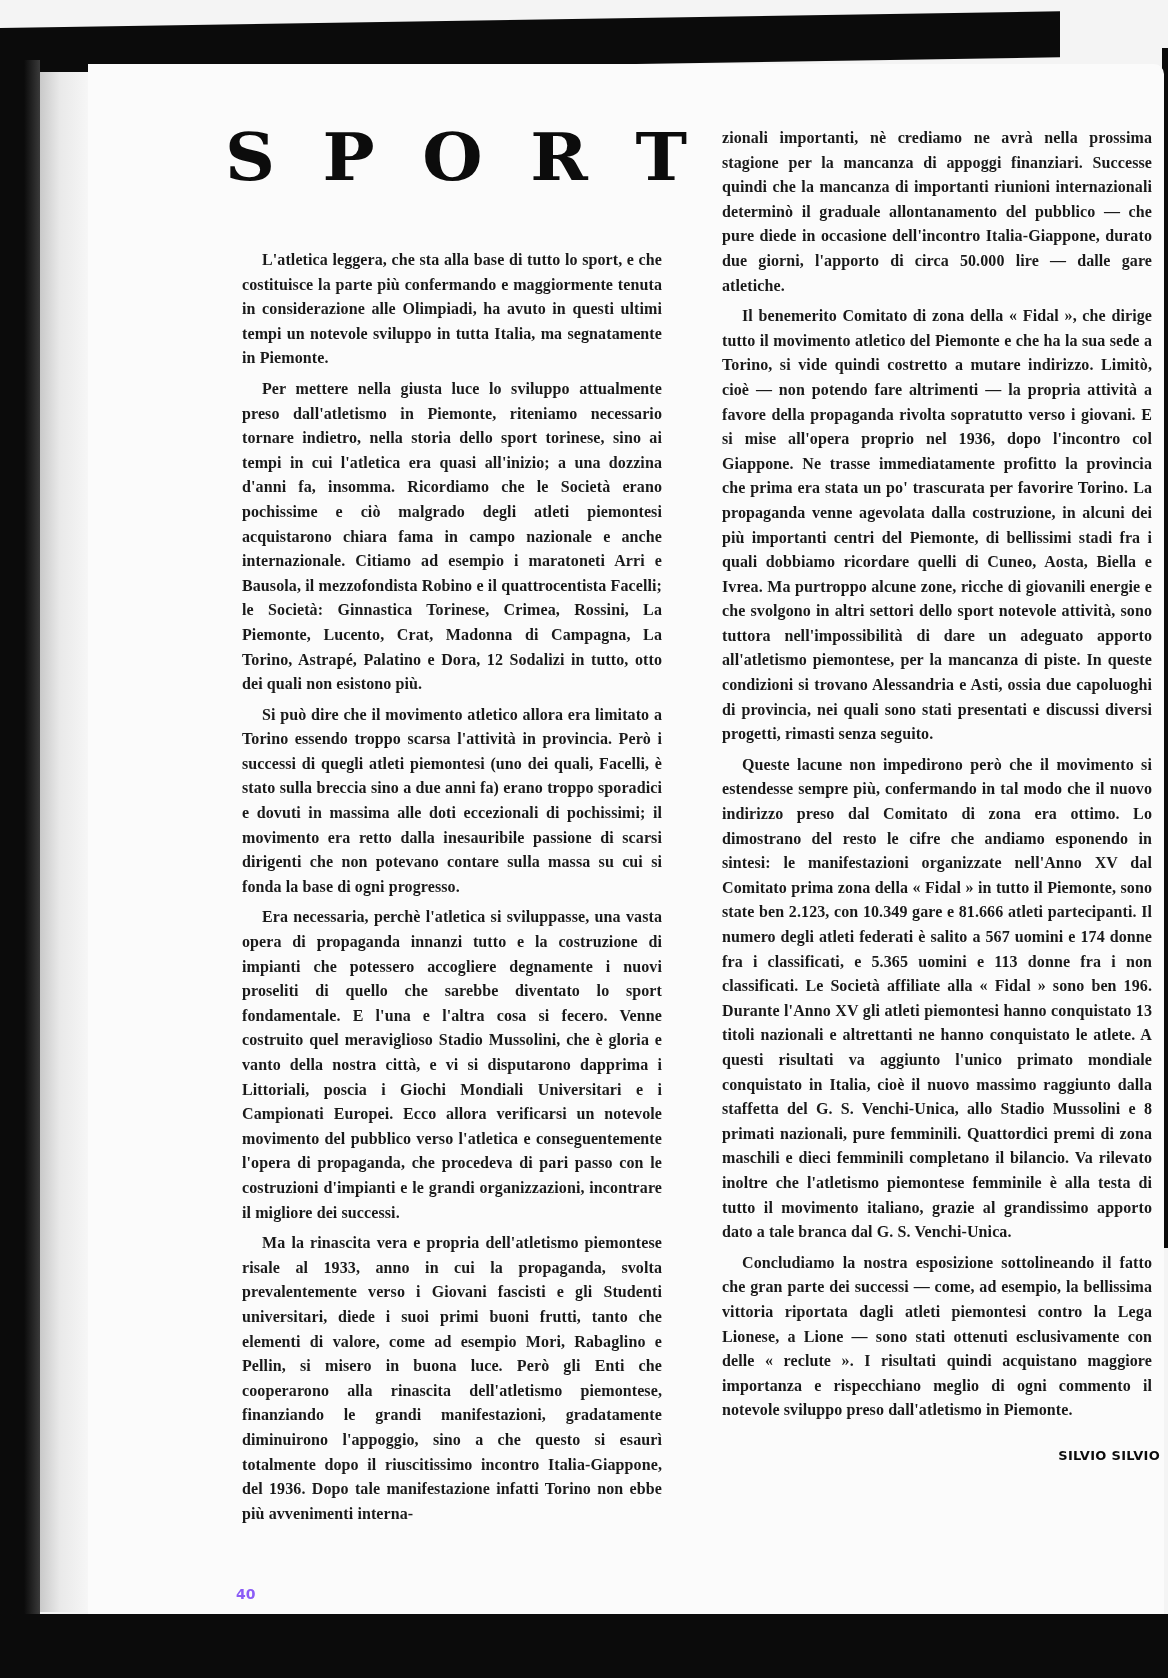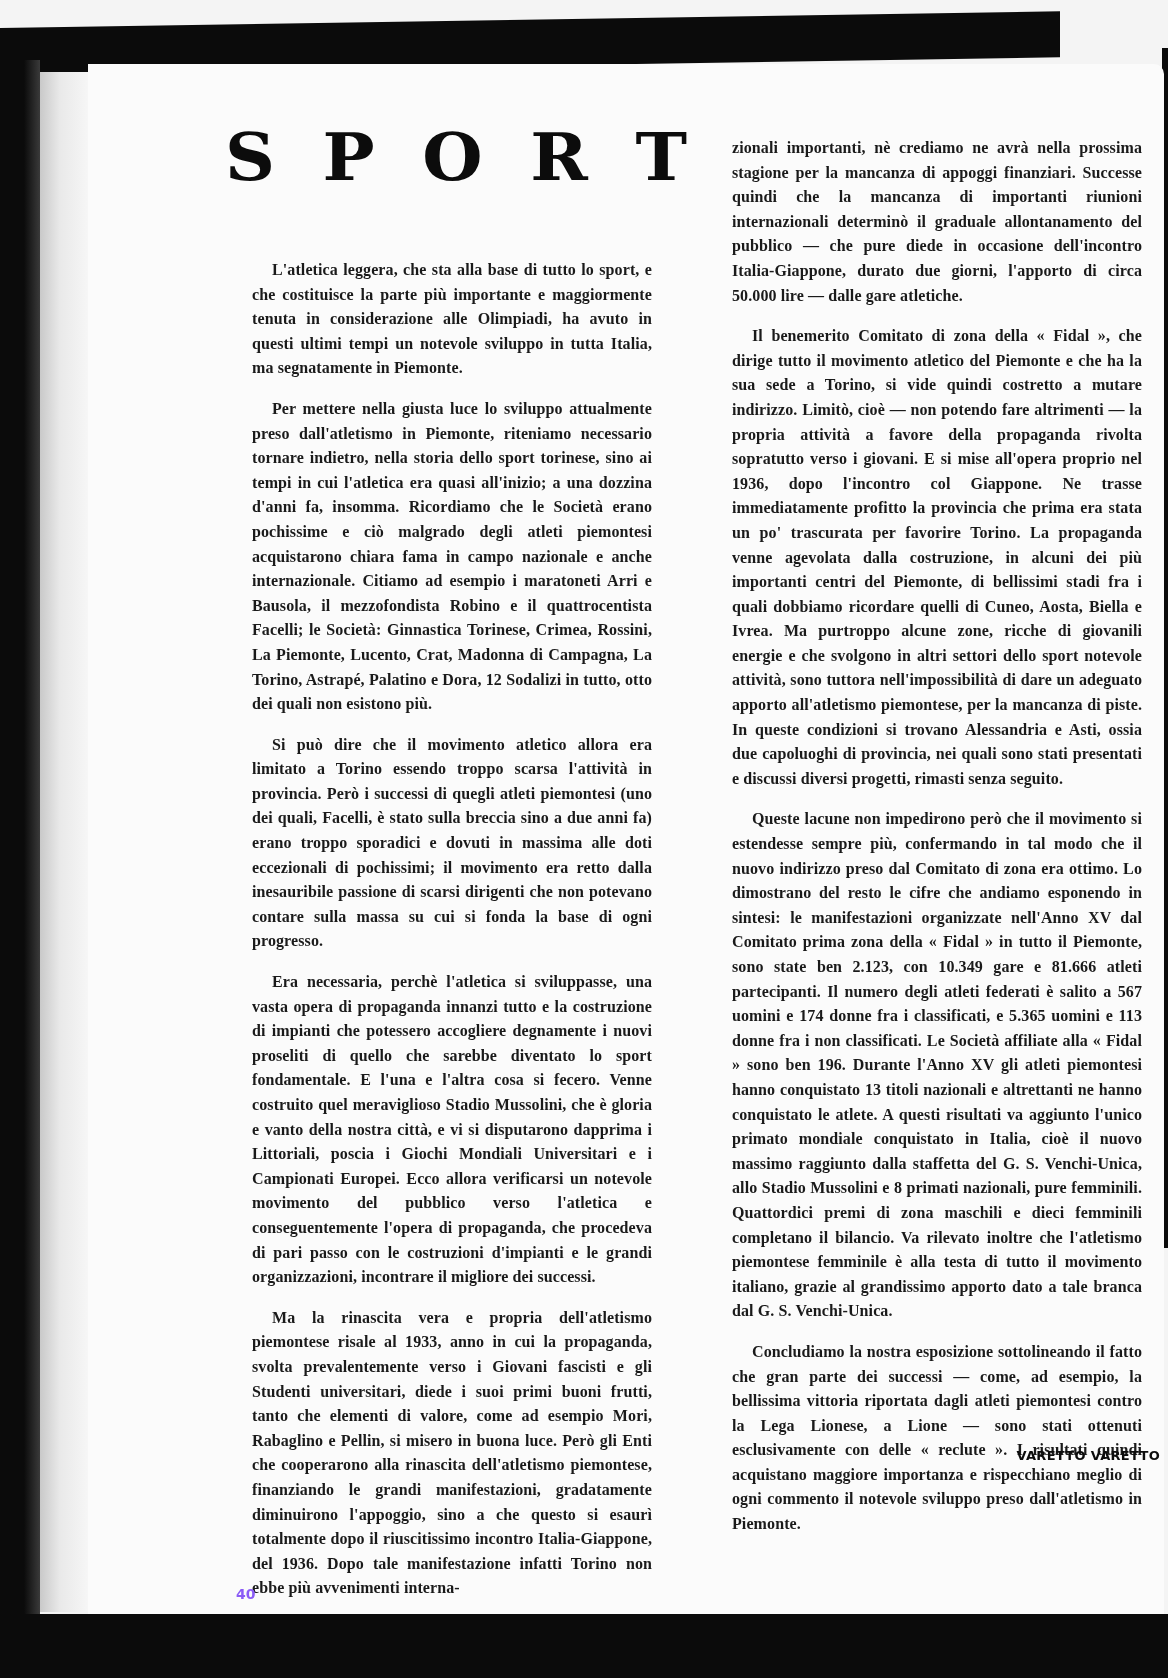--- a/index.html
+++ b/index.html
@@ -41,21 +41,21 @@
       font-size: 66px; line-height: 66px; color: #0c0c0c;
       transform: scaleX(1.05);
     }
     .col {
       position: absolute; top: 0;
       font-family: "Liberation Serif", serif;
       font-weight: bold; font-size: 16px; line-height: 24.6px;
       color: #1a1a1a; text-align: justify;
       letter-spacing: 0.1px;
     }
-    .col p { margin: 16px; text-indent: 20px; }
+    .col p { margin: 6px; text-indent: 20px; }
     .col-left { left: 236px; top: 242px; width: 432px; }
     .col-right { left: 716px; top: 120px; width: 442px; }
     .col-right p.cont { text-indent: 0; }
     .signature {
       position: absolute; right: 8px; top: 1448px;
       font-family: "DejaVu Sans", sans-serif; font-weight: bold;
       font-size: 13px; color: #0c0c0c; letter-spacing: 0.3px;
     }
     .page-number {
       position: absolute; left: 236px; top: 1586px;
@@ -76,28 +76,28 @@
 
 <div class="title">
   <span>S</span>
   <span>P</span>
   <span>O</span>
   <span>R</span>
   <span>T</span>
 </div>
 
 <div class="col col-left">
-  <p>L'atletica leggera, che sta alla base di tutto lo sport, e che costituisce la parte più importante e maggiormente tenuta in considerazione alle Olimpiadi, ha avuto in questi ultimi tempi un notevole sviluppo in tutta Italia, ma segnatamente in Piemonte.</p>
+  <p>L'atletica leggera, che sta alla base di tutto lo sport, e che costituisce la parte più confermando e maggiormente tenuta in considerazione alle Olimpiadi, ha avuto in questi ultimi tempi un notevole sviluppo in tutta Italia, ma segnatamente in Piemonte.</p>
   <p>Per mettere nella giusta luce lo sviluppo attualmente preso dall'atletismo in Piemonte, riteniamo necessario tornare indietro, nella storia dello sport torinese, sino ai tempi in cui l'atletica era quasi all'inizio; a una dozzina d'anni fa, insomma. Ricordiamo che le Società erano pochissime e ciò malgrado degli atleti piemontesi acquistarono chiara fama in campo nazionale e anche internazionale. Citiamo ad esempio i maratoneti Arri e Bausola, il mezzofondista Robino e il quattrocentista Facelli; le Società: Ginnastica Torinese, Crimea, Rossini, La Piemonte, Lucento, Crat, Madonna di Campagna, La Torino, Astrapé, Palatino e Dora, 12 Sodalizi in tutto, otto dei quali non esistono più.</p>
   <p>Si può dire che il movimento atletico allora era limitato a Torino essendo troppo scarsa l'attività in provincia. Però i successi di quegli atleti piemontesi (uno dei quali, Facelli, è stato sulla breccia sino a due anni fa) erano troppo sporadici e dovuti in massima alle doti eccezionali di pochissimi; il movimento era retto dalla inesauribile passione di scarsi dirigenti che non potevano contare sulla massa su cui si fonda la base di ogni progresso.</p>
   <p>Era necessaria, perchè l'atletica si sviluppasse, una vasta opera di propaganda innanzi tutto e la costruzione di impianti che potessero accogliere degnamente i nuovi proseliti di quello che sarebbe diventato lo sport fondamentale. E l'una e l'altra cosa si fecero. Venne costruito quel meraviglioso Stadio Mussolini, che è gloria e vanto della nostra città, e vi si disputarono dapprima i Littoriali, poscia i Giochi Mondiali Universitari e i Campionati Europei. Ecco allora verificarsi un notevole movimento del pubblico verso l'atletica e conseguentemente l'opera di propaganda, che procedeva di pari passo con le costruzioni d'impianti e le grandi organizzazioni, incontrare il migliore dei successi.</p>
   <p>Ma la rinascita vera e propria dell'atletismo piemontese risale al 1933, anno in cui la propaganda, svolta prevalentemente verso i Giovani fascisti e gli Studenti universitari, diede i suoi primi buoni frutti, tanto che elementi di valore, come ad esempio Mori, Rabaglino e Pellin, si misero in buona luce. Però gli Enti che cooperarono alla rinascita dell'atletismo piemontese, finanziando le grandi manifestazioni, gradatamente diminuirono l'appoggio, sino a che questo si esaurì totalmente dopo il riuscitissimo incontro Italia-Giappone, del 1936. Dopo tale manifestazione infatti Torino non ebbe più avvenimenti interna-</p>
 </div>
 
 <div class="col col-right">
   <p class="cont">zionali importanti, nè crediamo ne avrà nella prossima stagione per la mancanza di appoggi finanziari. Successe quindi che la mancanza di importanti riunioni internazionali determinò il graduale allontanamento del pubblico — che pure diede in occasione dell'incontro Italia-Giappone, durato due giorni, l'apporto di circa 50.000 lire — dalle gare atletiche.</p>
   <p>Il benemerito Comitato di zona della « Fidal », che dirige tutto il movimento atletico del Piemonte e che ha la sua sede a Torino, si vide quindi costretto a mutare indirizzo. Limitò, cioè — non potendo fare altrimenti — la propria attività a favore della propaganda rivolta sopratutto verso i giovani. E si mise all'opera proprio nel 1936, dopo l'incontro col Giappone. Ne trasse immediatamente profitto la provincia che prima era stata un po' trascurata per favorire Torino. La propaganda venne agevolata dalla costruzione, in alcuni dei più importanti centri del Piemonte, di bellissimi stadi fra i quali dobbiamo ricordare quelli di Cuneo, Aosta, Biella e Ivrea. Ma purtroppo alcune zone, ricche di giovanili energie e che svolgono in altri settori dello sport notevole attività, sono tuttora nell'impossibilità di dare un adeguato apporto all'atletismo piemontese, per la mancanza di piste. In queste condizioni si trovano Alessandria e Asti, ossia due capoluoghi di provincia, nei quali sono stati presentati e discussi diversi progetti, rimasti senza seguito.</p>
   <p>Queste lacune non impedirono però che il movimento si estendesse sempre più, confermando in tal modo che il nuovo indirizzo preso dal Comitato di zona era ottimo. Lo dimostrano del resto le cifre che andiamo esponendo in sintesi: le manifestazioni organizzate nell'Anno XV dal Comitato prima zona della « Fidal » in tutto il Piemonte, sono state ben 2.123, con 10.349 gare e 81.666 atleti partecipanti. Il numero degli atleti federati è salito a 567 uomini e 174 donne fra i classificati, e 5.365 uomini e 113 donne fra i non classificati. Le Società affiliate alla « Fidal » sono ben 196. Durante l'Anno XV gli atleti piemontesi hanno conquistato 13 titoli nazionali e altrettanti ne hanno conquistato le atlete. A questi risultati va aggiunto l'unico primato mondiale conquistato in Italia, cioè il nuovo massimo raggiunto dalla staffetta del G. S. Venchi-Unica, allo Stadio Mussolini e 8 primati nazionali, pure femminili. Quattordici premi di zona maschili e dieci femminili completano il bilancio. Va rilevato inoltre che l'atletismo piemontese femminile è alla testa di tutto il movimento italiano, grazie al grandissimo apporto dato a tale branca dal G. S. Venchi-Unica.</p>
   <p>Concludiamo la nostra esposizione sottolineando il fatto che gran parte dei successi — come, ad esempio, la bellissima vittoria riportata dagli atleti piemontesi contro la Lega Lionese, a Lione — sono stati ottenuti esclusivamente con delle « reclute ». I risultati quindi acquistano maggiore importanza e rispecchiano meglio di ogni commento il notevole sviluppo preso dall'atletismo in Piemonte.</p>
 </div>
 
-<div class="signature">VARETTO VARETTO</div>
+<div class="signature">SILVIO SILVIO</div>
 <div class="page-number">40</div>
 
 </body></html>

